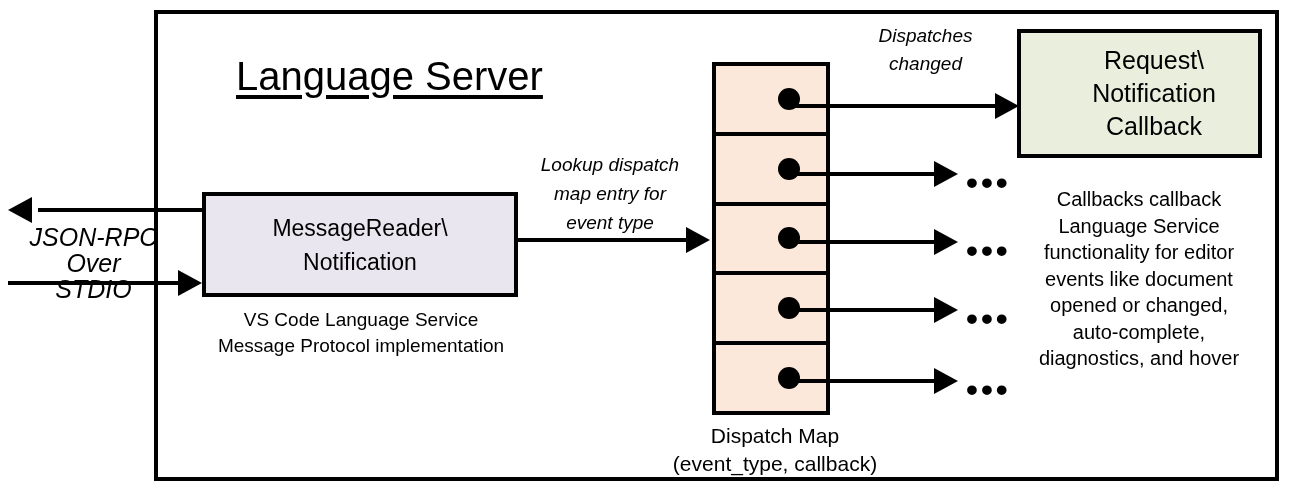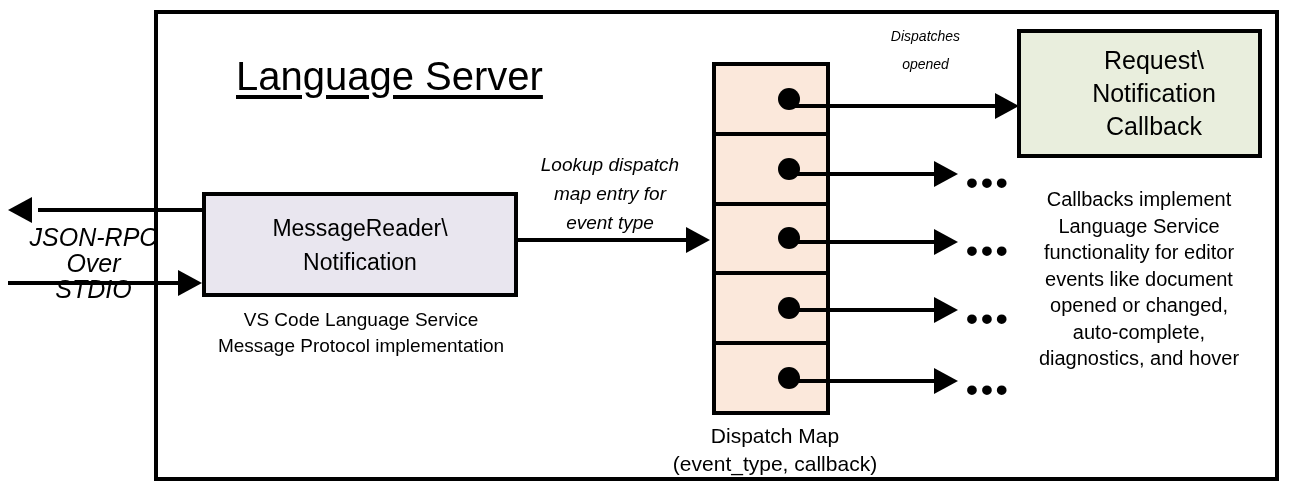--- a/index.html
+++ b/index.html
@@ -116,21 +116,21 @@
   }
 
   
   .dispatch-label {
     position: absolute;
     left: 838px;
     top: 22px;
     width: 175px;
     text-align: center;
     font-style: italic;
-    font-size: 14px;
+    font-size: 19px;
     line-height: 28px;
   }
 
   
   .dmap {
     position: absolute;
     left: 712px;
     top: 62px;
     width: 118px;
     height: 353px;
@@ -260,21 +260,21 @@
   </div>
   <div class="dmap-caption">
     <div>Dispatch Map</div>
     <div>(event_type, callback)</div>
   </div>
 
   <div class="hline" style="left:786px; top:104px; width:215px;"></div>
   <div class="arrow-right" style="left:995px; top:93px;"></div>
   <div class="dispatch-label">
     <div>Dispatches</div>
-    <div>opened</div>
+    <div>changed</div>
   </div>
 
   <div class="hline" style="left:786px; top:172px; width:155px;"></div>
   <div class="arrow-right" style="left:934px; top:161px;"></div>
   <div class="ellipsis" style="left:966px; top:177px;">•••</div>
 
   <div class="hline" style="left:786px; top:240px; width:155px;"></div>
   <div class="arrow-right" style="left:934px; top:229px;"></div>
   <div class="ellipsis" style="left:966px; top:245px;">•••</div>
 
@@ -285,21 +285,21 @@
   <div class="hline" style="left:786px; top:379px; width:155px;"></div>
   <div class="arrow-right" style="left:934px; top:368px;"></div>
   <div class="ellipsis" style="left:966px; top:384px;">•••</div>
 
   <div class="cb-box">
     <div>Request\</div>
     <div>Notification</div>
     <div>Callback</div>
   </div>
   <div class="cb-caption">
-    <div>Callbacks implement</div>
+    <div>Callbacks callback</div>
     <div>Language Service</div>
     <div>functionality for editor</div>
     <div>events like document</div>
     <div>opened or changed,</div>
     <div>auto-complete,</div>
     <div>diagnostics, and hover</div>
   </div>
 
 </div>
 

